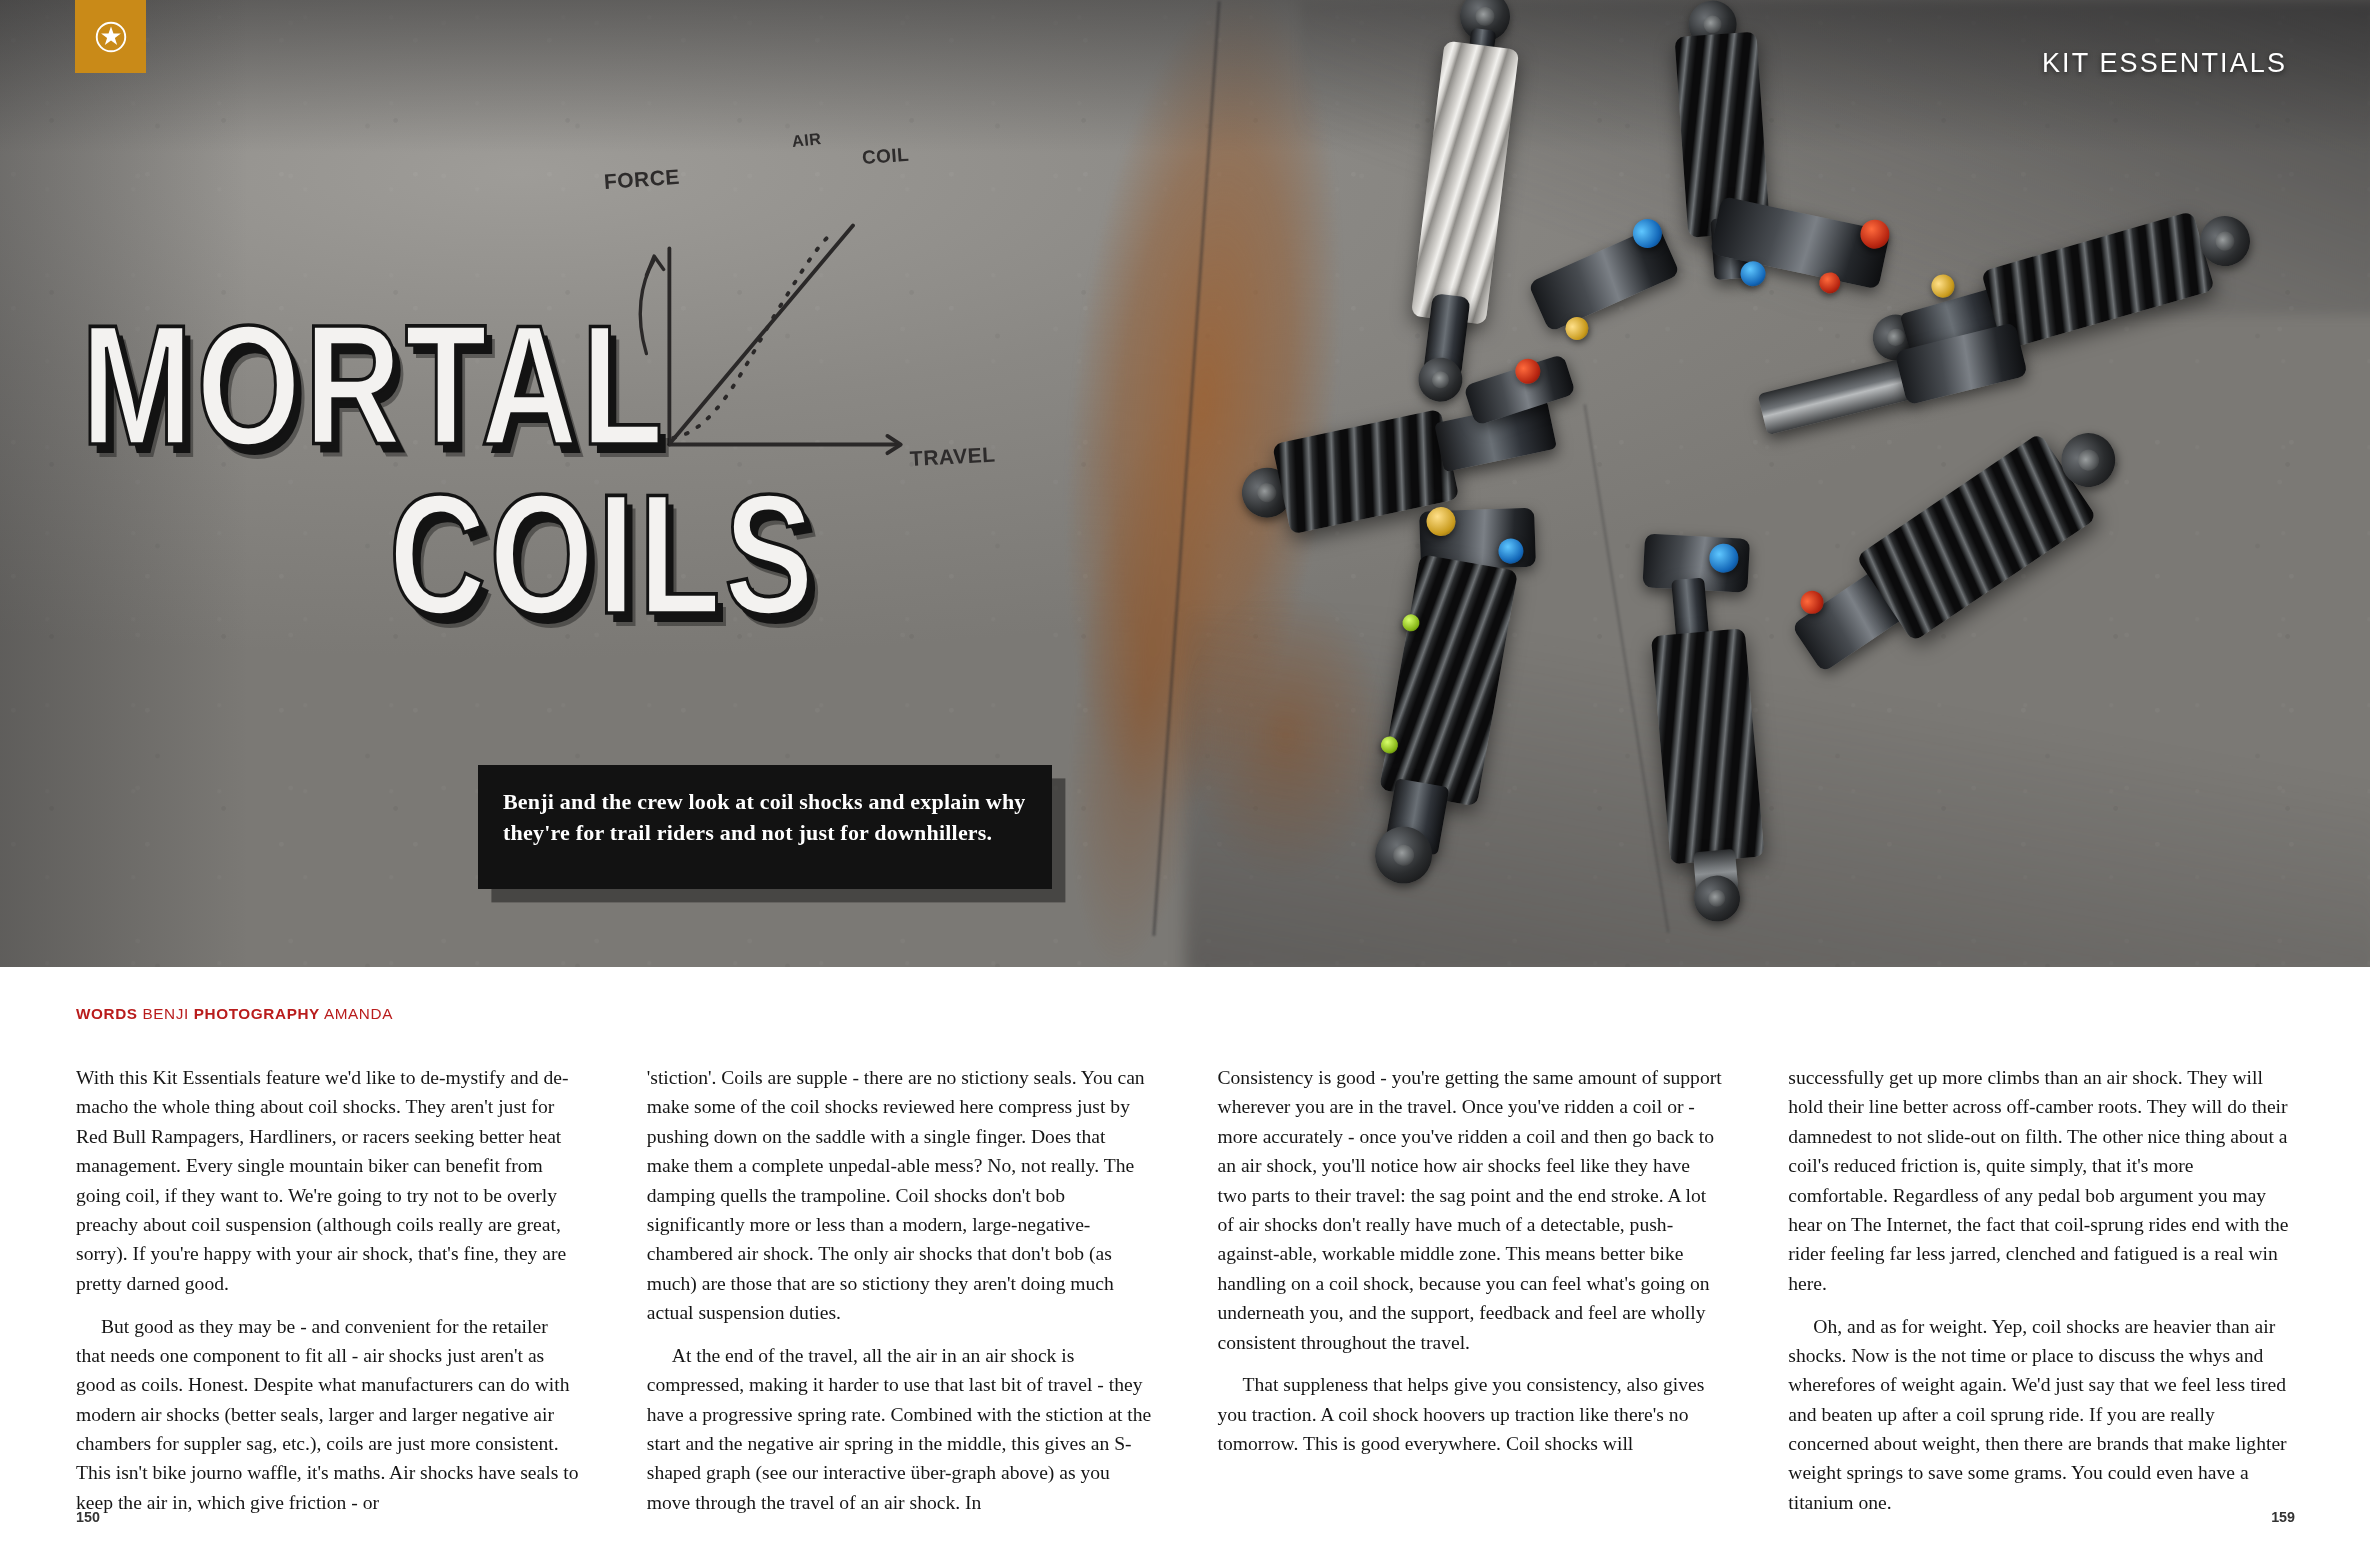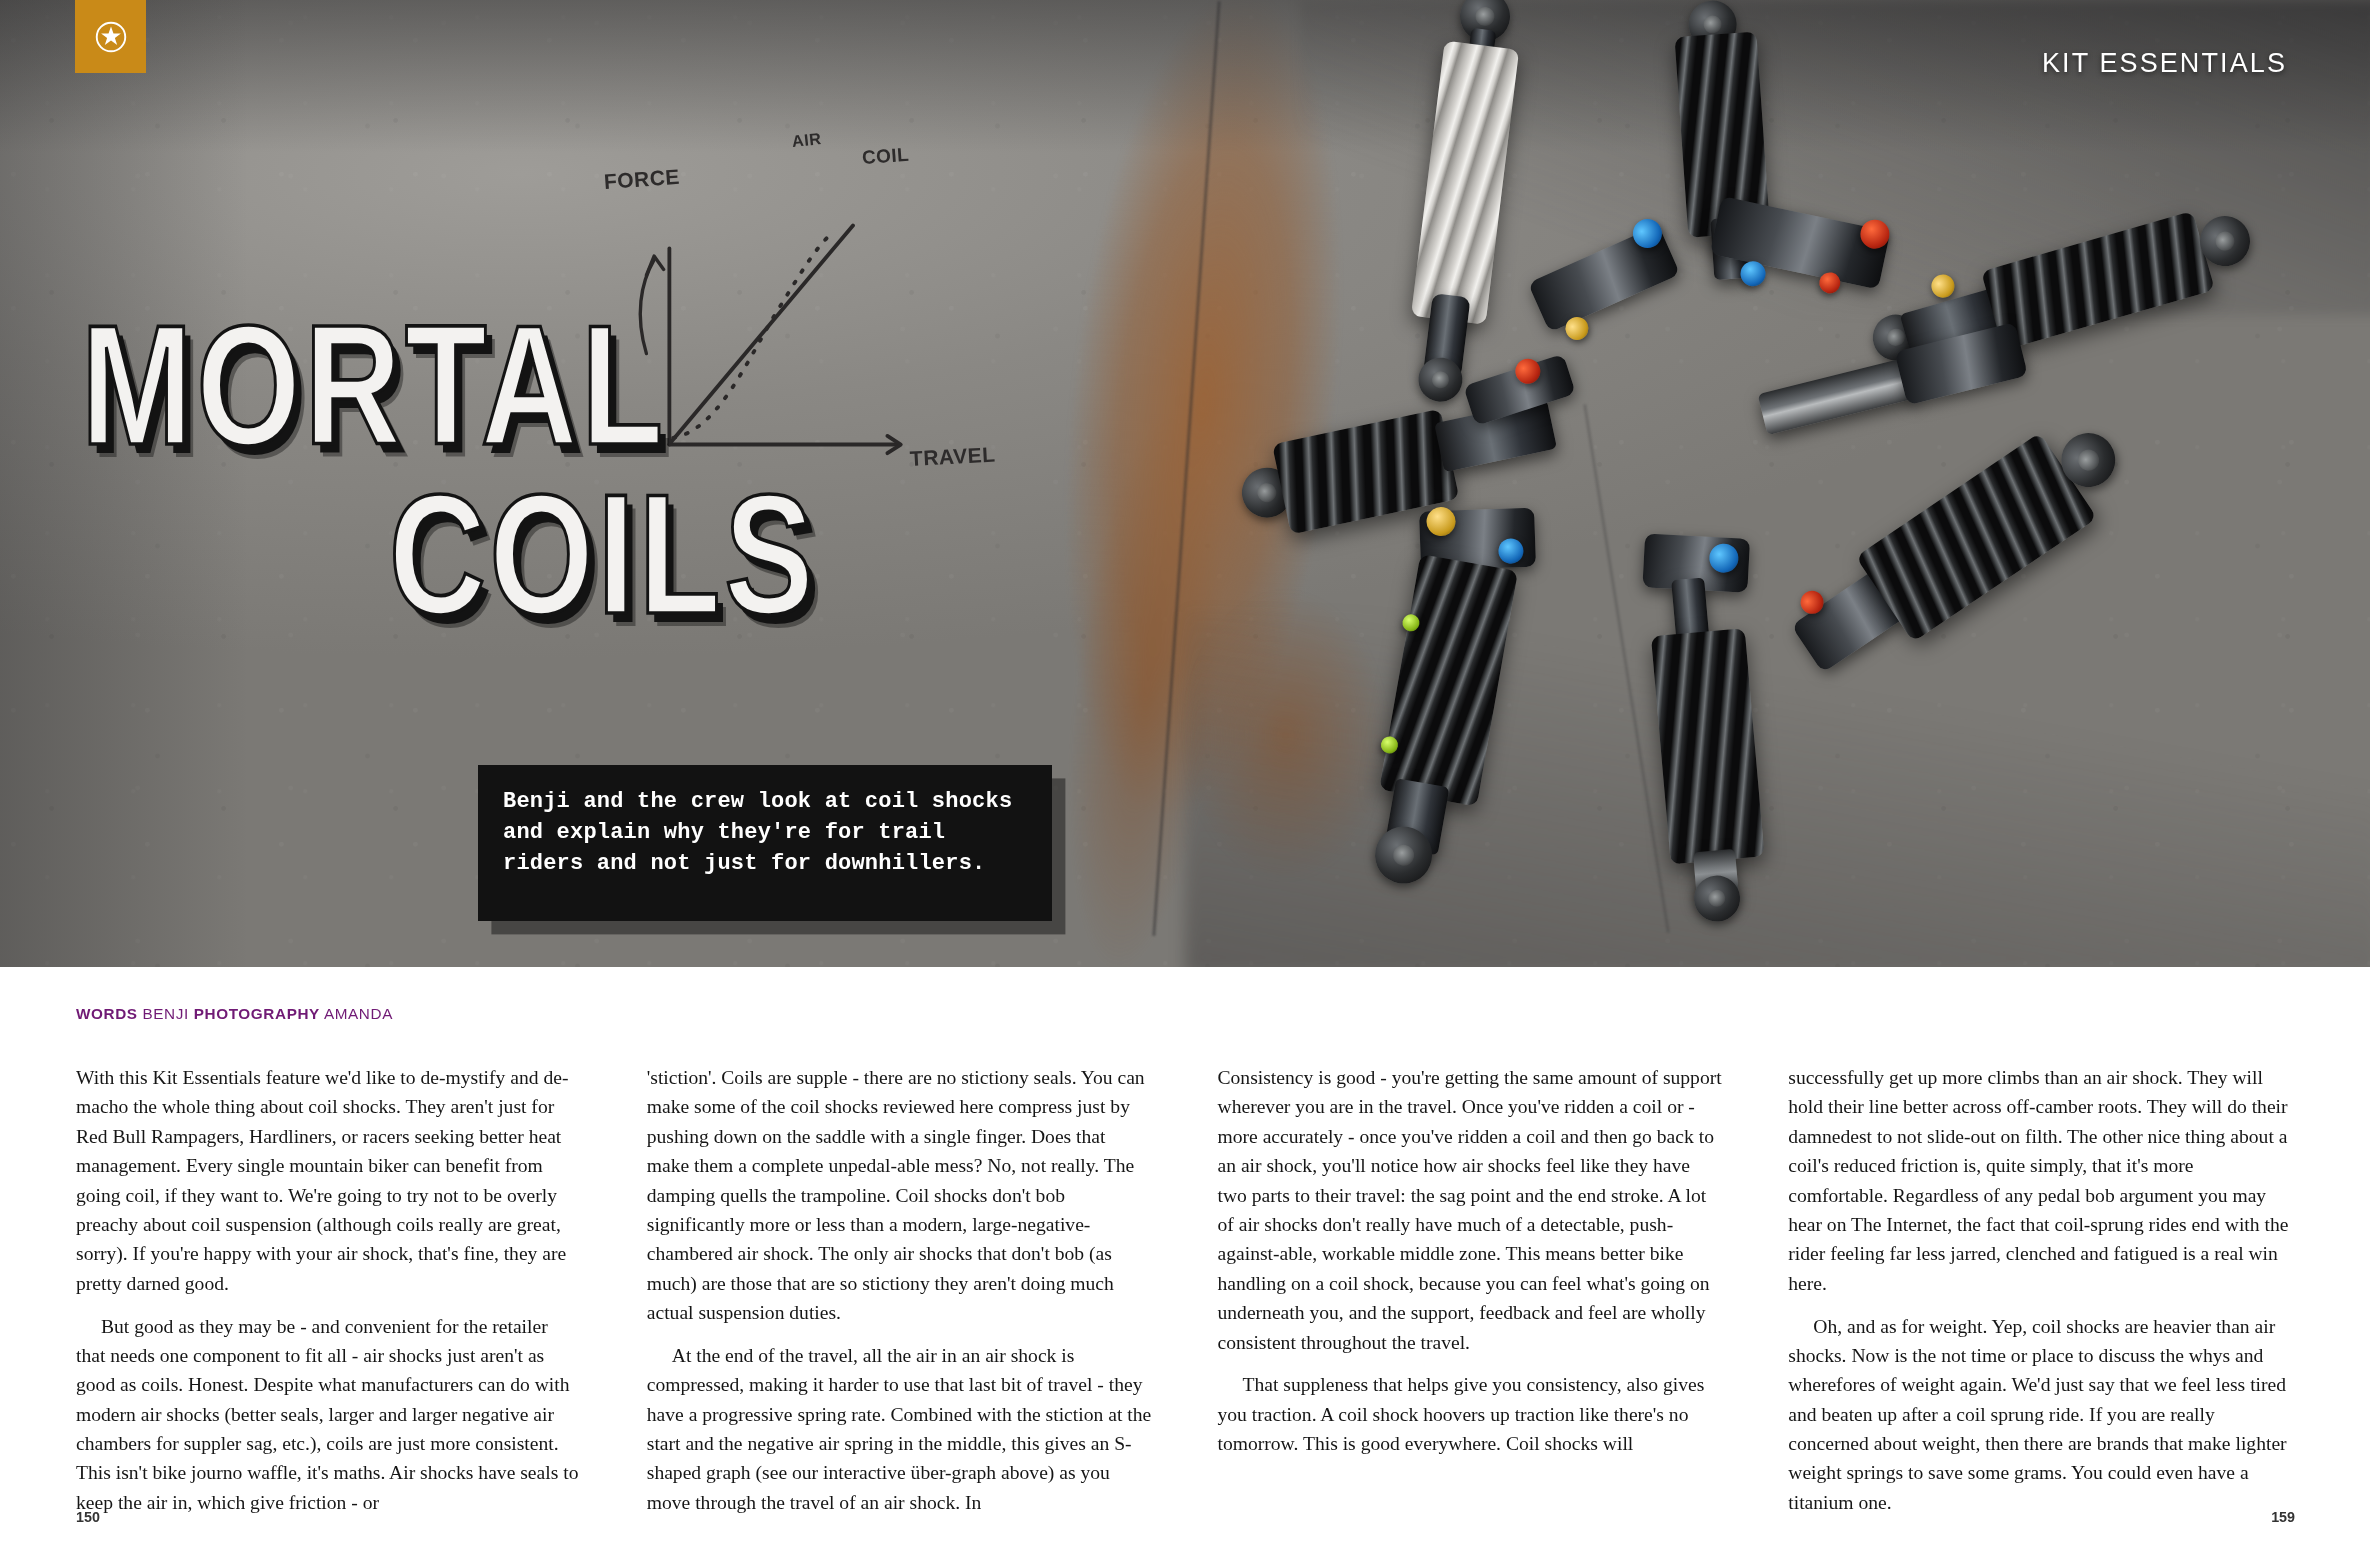--- a/index.html
+++ b/index.html
@@ -181,38 +181,38 @@
   }
   .title-1 { font-size: 134px; }
   .title-2 { font-size: 134px; margin-top: 59px; margin-left: 308px; }
 
   
   .standfirst {
     position: absolute; left: 478px; top: 765px;
     width: 574px;
     background: #121212;
     color: #ffffff;
-    font-family: Liberation Mono, monospace;
+    font-family: Liberation Serif, serif;
     font-weight: 700;
     font-size: 22px;
     line-height: 1.42;
     padding: 21px 25px 41px 25px;
     box-shadow: 13.4px 13.4px 0 rgba(0,0,0,.42);
     letter-spacing: 0.2px;
   }
 
   
   .lower { position: absolute; left: 0; top: 967px; width: 2371px; height: 585px; background: #fff; }
 
   .credits {
     position: absolute; left: 76px; top: 38px;
     font-family: "Liberation Sans", sans-serif;
     font-size: 15.3px;
     letter-spacing: 0.6px;
-    color: #701a75;
+    color: #b91c1c;
   }
   .credits .lbl { font-weight: 700; }
   .credits .val { font-weight: 400; }
 
   .columns {
     position: absolute; left: 76px; top: 96px;
     width: 2218px;
     display: flex;
     gap: 65px;
   }

